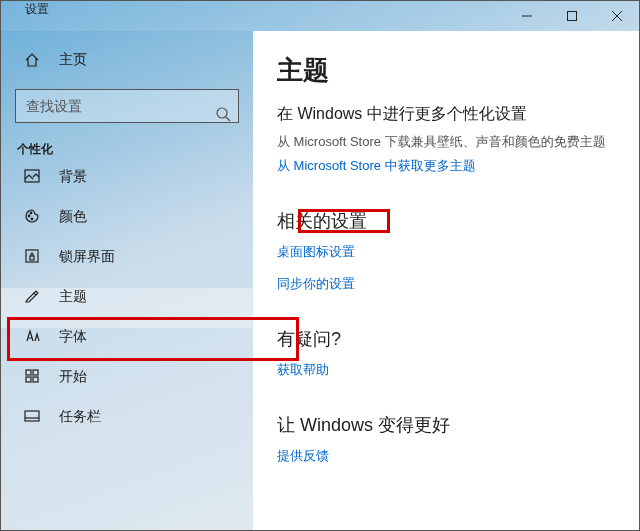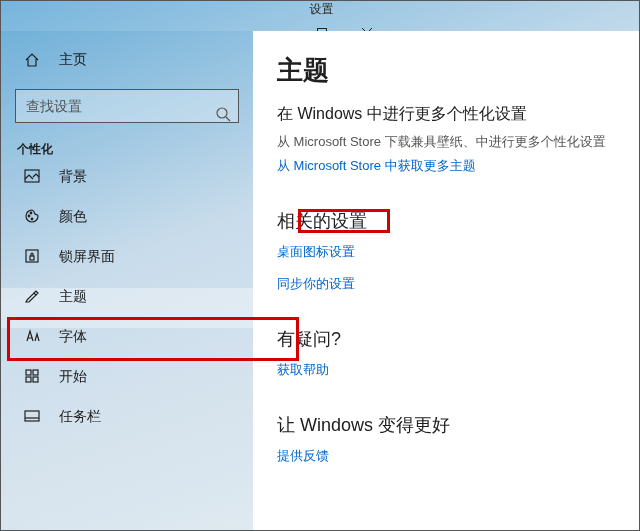--- a/index.html
+++ b/index.html
@@ -3,24 +3,23 @@
 <meta charset="utf-8">
 <style>
   * { box-sizing: border-box; margin: 0; padding: 0; }
   html, body { width: 640px; height: 531px; font-family: "Microsoft YaHei", "Segoe UI", sans-serif; overflow: hidden; }
   .window {
     width: 640px; height: 531px; position: relative;
     background: linear-gradient(160deg, #5fa8d6 0%, #c7dbea 40%, #e8eef3 100%);
     border: 1px solid #555; display: flex; flex-direction: column;
   }
   .titlebar {
-    height: 30px; display: flex; align-items: center; justify-content: space-between;
-    color: #202020; font-size: 12px; padding-left: 3px;
+    height: 30px; display: flex; justify-content: space-between;
+    color: #202020; font-size: 12px; padding-left: 24px;
     background: rgba(255,255,255,0.15);
-    flex-direction: column;
   }
   .titlebar .controls { display: flex; }
   .titlebar .ctl {
     width: 45px; height: 30px; display: flex; align-items: center; justify-content: center;
     font-size: 12px; color: #222; cursor: default;
   }
   .titlebar .ctl svg { stroke: #222; }
   .body { flex: 1; display: flex; min-height: 0; }
   .sidebar {
     width: 252px; padding: 10px 0 0 0; position: relative;
@@ -195,21 +194,21 @@
         <span>任务栏</span>
       </div>
 
       <div class="highlight-theme"></div>
     </div>
 
     <div class="content">
       <div class="h1">主题</div>
 
       <div class="subh">在 Windows 中进行更多个性化设置</div>
-      <div class="desc">从 Microsoft Store 下载兼具壁纸、中进行更多个性化设置</div>
+      <div class="desc">从 Microsoft Store 下载兼具壁纸、声音和颜色的免费主题</div>
       <a class="link">从 Microsoft Store 中获取更多主题</a>
 
       <div class="section-title">相关的设置</div>
       <div class="rel-links">
         <a class="link">桌面图标设置</a>
         <a class="link">同步你的设置</a>
       </div>
 
       <div class="section-title">有疑问?</div>
       <a class="link">获取帮助</a>

